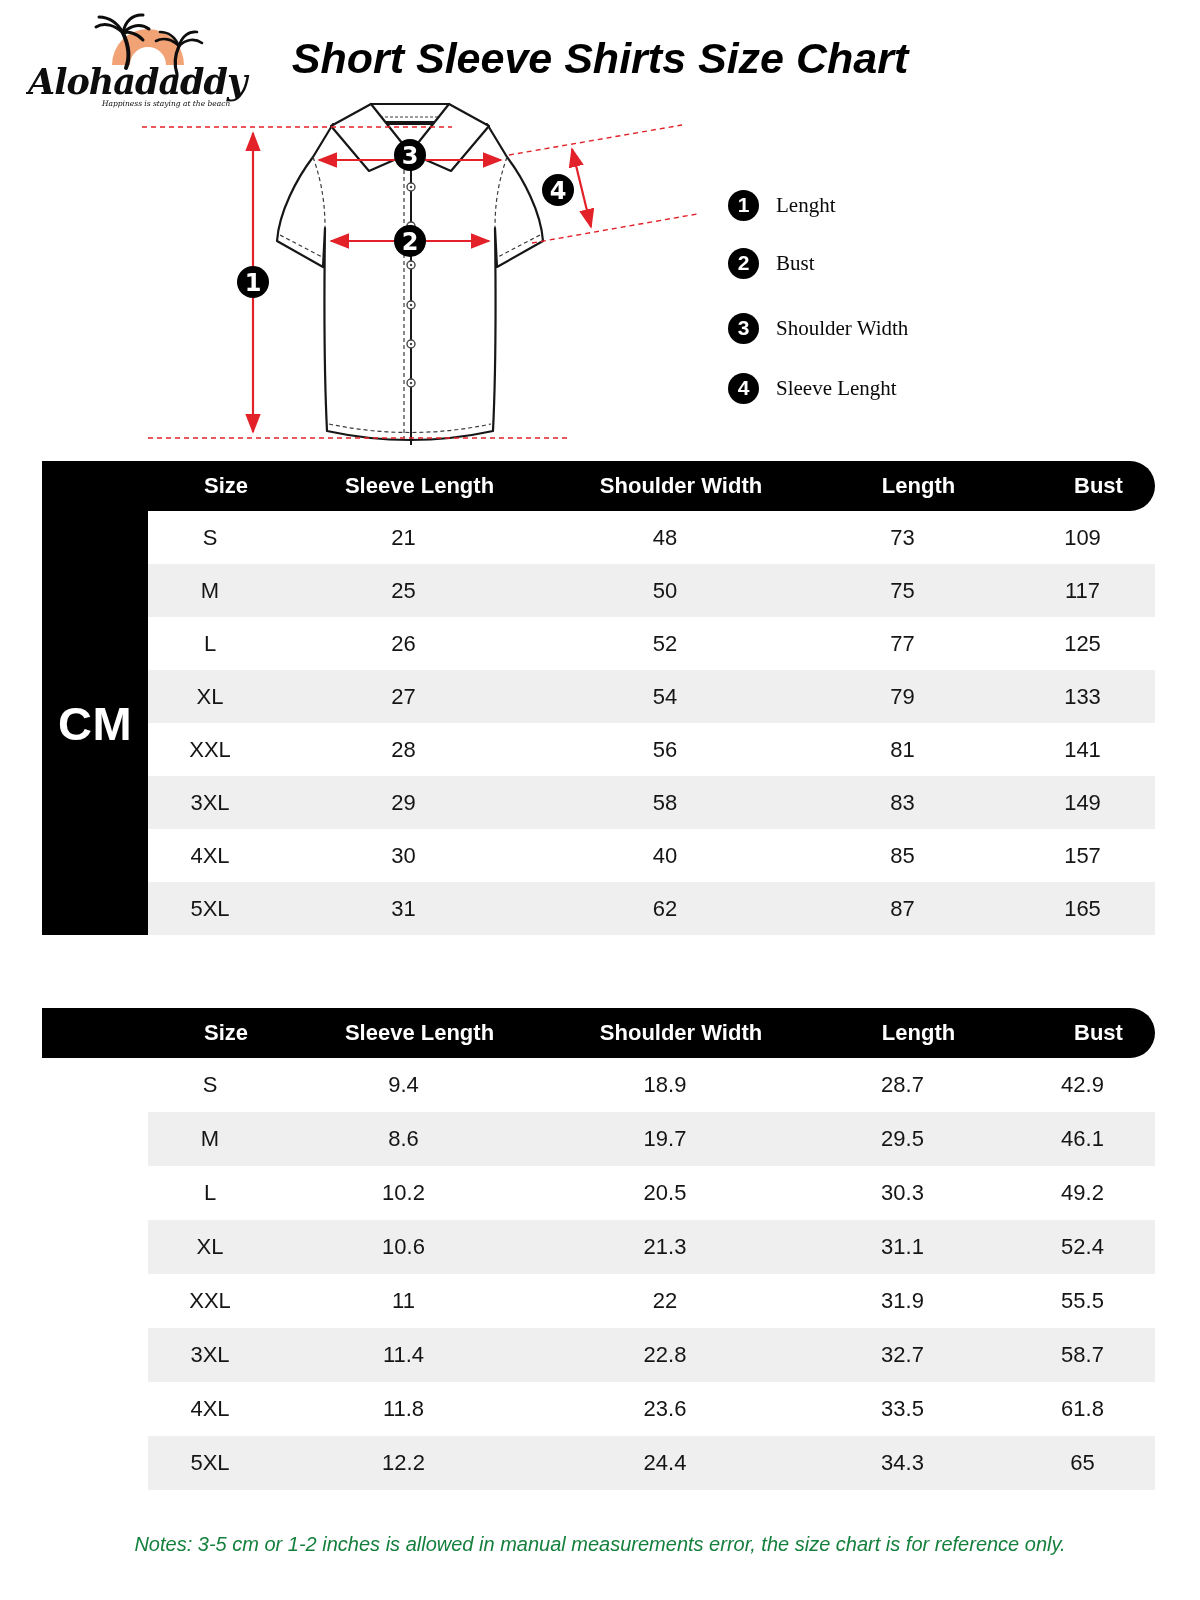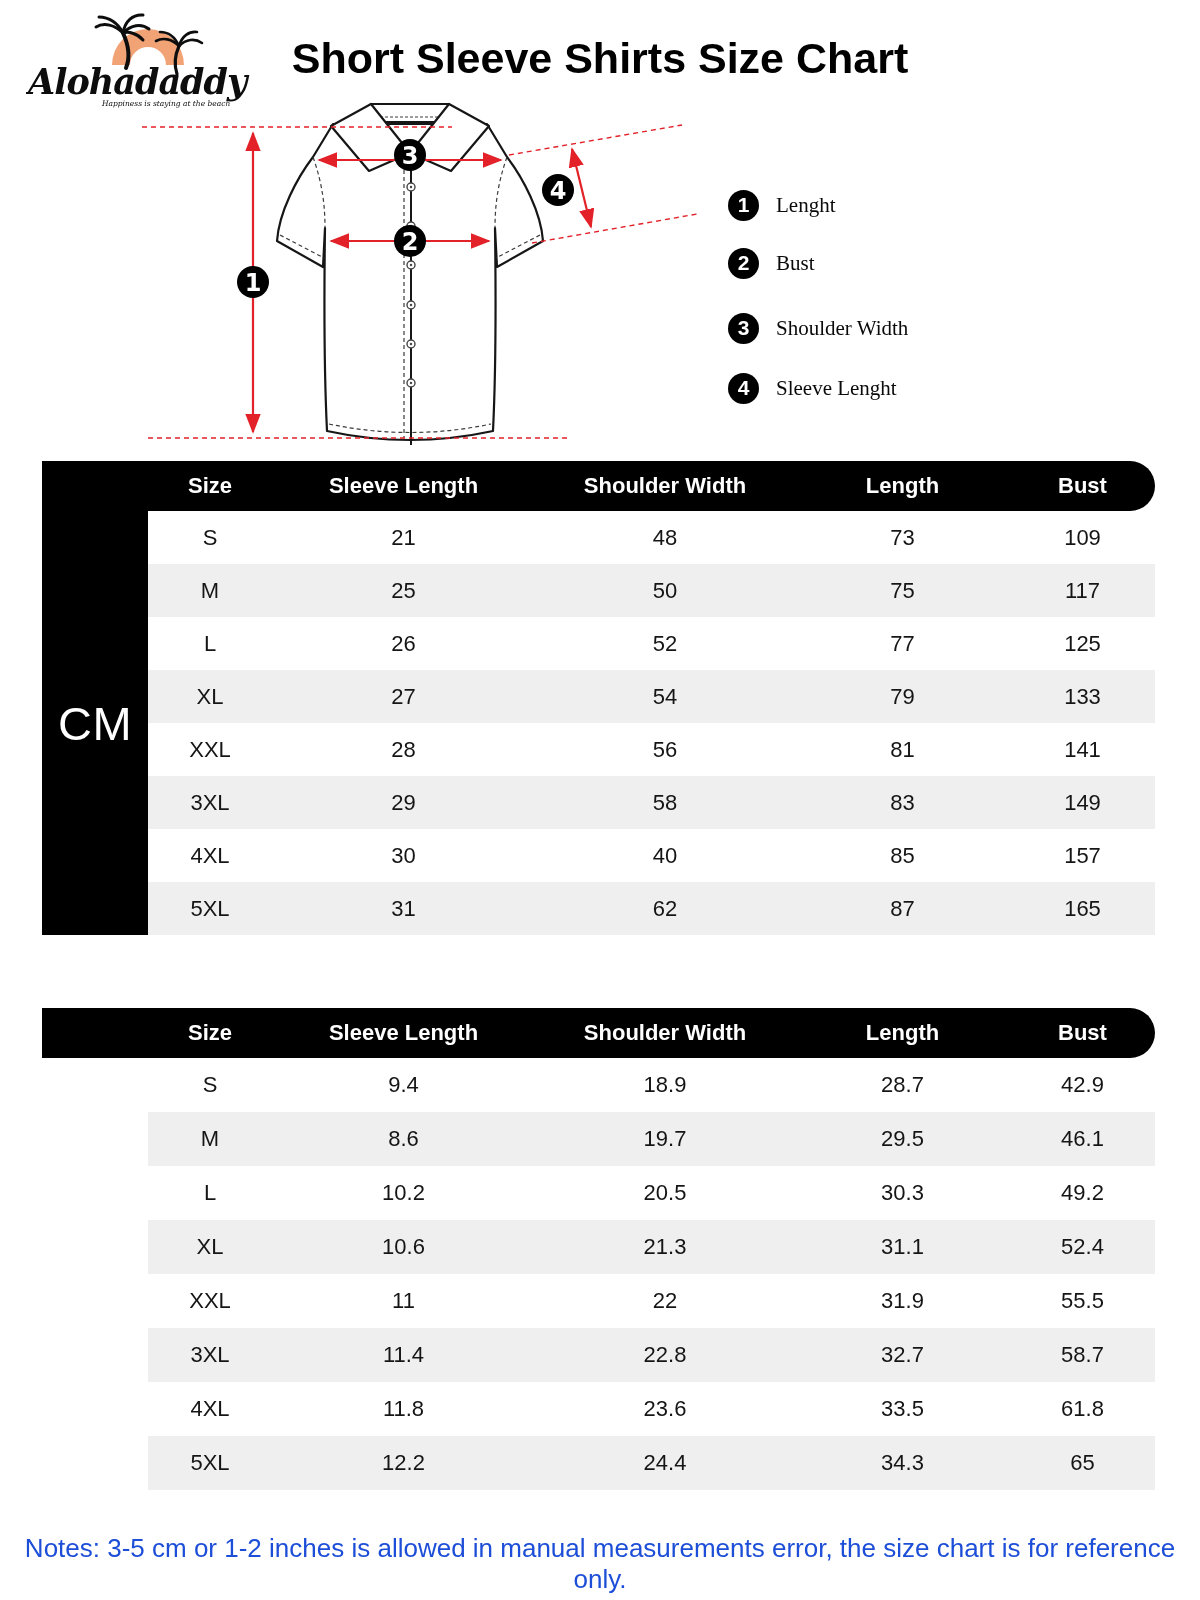--- a/index.html
+++ b/index.html
@@ -5,21 +5,21 @@
   html,body{margin:0;padding:0;}
   body{
     width:1200px;height:1600px;position:relative;background:#ffffff;
     font-family:"Liberation Sans","DejaVu Sans",sans-serif;color:#111;
     overflow:hidden;
   }
   
   .logo{position:absolute;left:26px;top:8px;width:240px;height:102px;}
   .page-title{
     position:absolute;left:0;top:34px;width:100%;
-    text-align:center;font-size:43px;font-weight:bold;color:#000;letter-spacing:0px;
+    text-align:center;font-size:43px;font-weight:bold;color:#000;letter-spacing:0px;font-style:italic;
   }
   
   .diagram{position:absolute;left:120px;top:100px;width:580px;height:350px;}
   
   .legend{position:absolute;left:728px;top:170px;width:360px;height:250px;}
   .legend-item{position:absolute;left:0;display:flex;align-items:center;gap:17px;height:36px;}
   .legend-item:nth-child(1){top:17px;}
   .legend-item:nth-child(2){top:75px;}
   .legend-item:nth-child(3){top:140px;}
   .legend-item:nth-child(4){top:200px;}
@@ -28,42 +28,42 @@
     font-size:21px;font-weight:bold;display:flex;align-items:center;justify-content:center;
     flex:0 0 31px;
   }
   .llabel{font-size:21px;color:#0a0a0a;font-family:Liberation Serif, serif;}
   
   .sizetable{position:absolute;left:42px;width:1113px;}
   .sizetable.cm{top:461px;}
   .sizetable.inch{top:1008px;}
   .thead{
     display:grid;grid-template-columns:106px 124px 263px 260px 215px 145px;
-    height:50px;background:#000;border-radius:0 25px 25px 0;align-items:center;
+    height:50px;background:#000;border-radius:0 25px 25px 0;align-items:center;padding-left:16px;
   }
   .hcell{color:#fff;font-size:22px;font-weight:bold;text-align:center;}
   .tbody{position:relative;}
   .unitbar{
     position:absolute;left:0;top:0;bottom:0;width:106px;background:#000;
     display:flex;align-items:center;justify-content:center;
   }
-  .unit{color:#fff;font-weight:normal;font-size:47px;letter-spacing:0.5px;}
+  .unit{color:#fff;font-weight:bold;font-size:47px;letter-spacing:0.5px;}
   .unit.long{font-size:34px;}
   .trows{margin-left:106px;}
   .trow{
     display:grid;grid-template-columns:124px 263px 260px 215px 145px;
     height:53px;align-items:center;
   }
   .sizetable.inch .trow{height:54px;}
   .trow:nth-child(even){background:#efefef;}
   .tcell{font-size:22px;text-align:center;color:#151515;}
   
   .notes{
     position:absolute;left:0;top:1533px;width:100%;text-align:center;
-    font-size:26px;color:#1d4ed8;
+    font-size:20px;color:#15803d;font-style:italic;
   }
 </style>
 </head>
 <body>
 
 <svg class="logo" viewBox="0 0 240 102">
   <g>
     <path d="M 86,57 A 36 36 0 0 1 158,57 L 140,57 A 18 18 0 0 0 104,57 Z" fill="#f2a376"></path>
   </g>
   <g stroke="#0d0d0d" fill="none" stroke-linecap="round">

